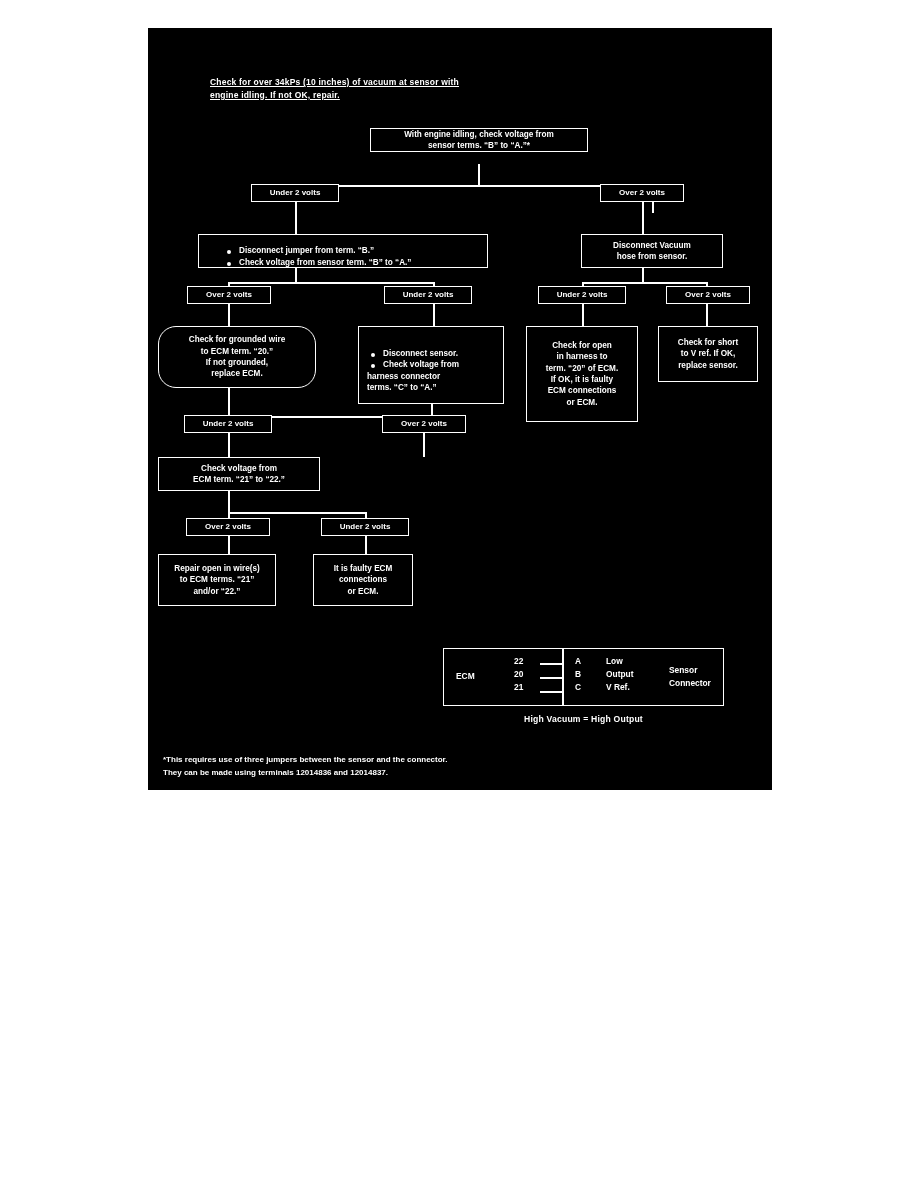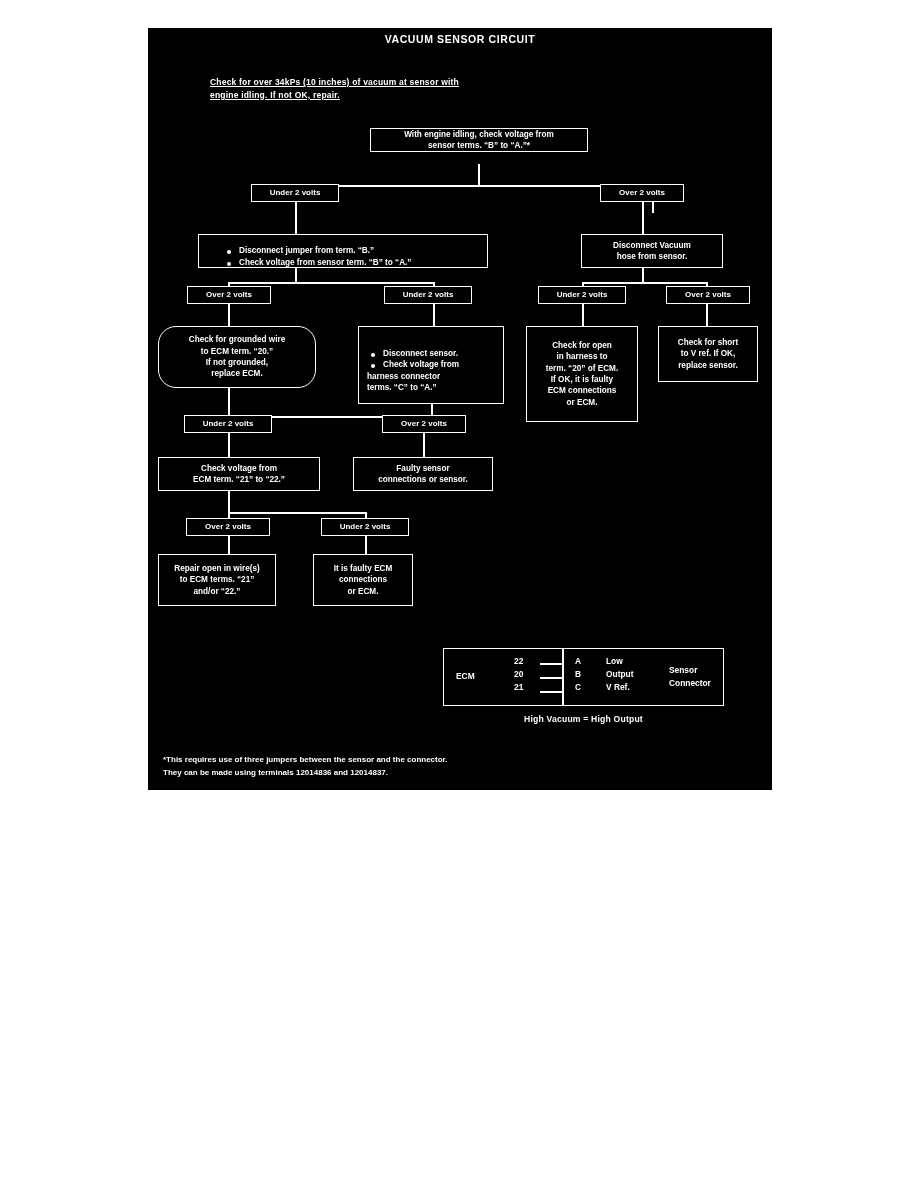--- a/index.html
+++ b/index.html
@@ -125,21 +125,20 @@
     line-height: 1.6;
     white-space: pre-line;
   }
 </style>
 </head>
 <body>
 
 <div id="page">
   <div id="diagram">
 
-    <div class="txt title" style="left:0; top:5px; width:624px;">VACUUM SENSOR CIRCUIT</div>
 
     <div class="txt subtitle" style="left:62px; top:48px; width:500px;">Check for over 34kPs (10 inches) of vacuum at sensor with
 engine idling.  If not OK, repair.</div>
 
     <div class="node" style="left:222px; top:100px; width:218px; height:24px;">With engine idling, check voltage from
 sensor terms. “B” to “A.”*</div>
 
     <div class="ln vl" style="left:330px; top:136px; height:21px;"></div>
     <div class="ln hl" style="left:147px; top:157px; width:358px;"></div>
     <div class="ln vl" style="left:147px; top:157px; height:28px;"></div>
@@ -213,22 +212,20 @@
     <div class="ln vl" style="left:275px; top:388px; height:18px;"></div>
 
     <div class="node pill" style="left:36px; top:387px; width:88px; height:18px;">Under 2 volts</div>
     <div class="node pill" style="left:234px; top:387px; width:84px; height:18px;">Over 2 volts</div>
 
     <div class="ln vl" style="left:80px; top:405px; height:24px;"></div>
     <div class="ln vl" style="left:275px; top:405px; height:24px;"></div>
 
     <div class="node" style="left:10px; top:429px; width:162px; height:34px;">Check voltage from
 ECM term. “21” to “22.”</div>
-    <div class="node" style="left:205px; top:429px; width:140px; height:34px;">Faulty sensor
-connections or sensor.</div>
 
     <div class="ln vl" style="left:80px; top:463px; height:21px;"></div>
     <div class="ln hl" style="left:80px; top:484px; width:137px;"></div>
     <div class="ln vl" style="left:80px; top:484px; height:7px;"></div>
     <div class="ln vl" style="left:217px; top:484px; height:7px;"></div>
 
     <div class="node pill" style="left:38px; top:490px; width:84px; height:18px;">Over 2 volts</div>
     <div class="node pill" style="left:173px; top:490px; width:88px; height:18px;">Under 2 volts</div>
 
     <div class="ln vl" style="left:80px; top:508px; height:18px;"></div>

